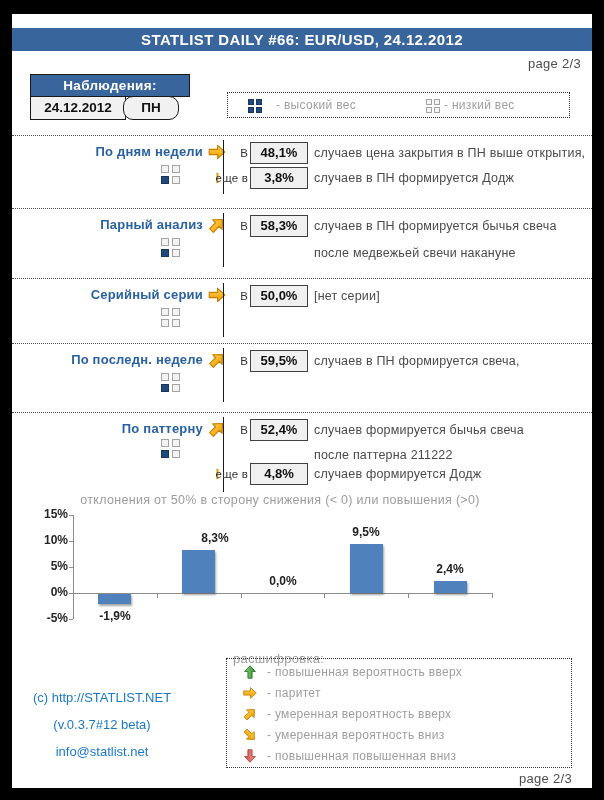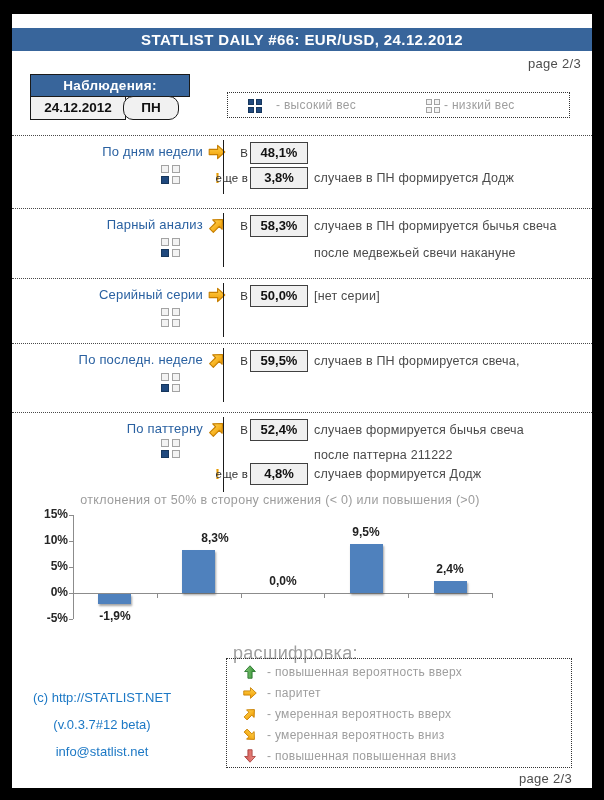--- a/index.html
+++ b/index.html
@@ -30,21 +30,21 @@
   .wgrid{position:absolute;display:grid;grid-template-columns:repeat(2,6px);grid-gap:2px;}
   .wgrid.big{grid-template-columns:repeat(2,8px);grid-gap:3px;}
   .gs{width:6px;height:6px;box-sizing:border-box;}
   .wgrid.big .gs{width:8px;height:8px;}
   .gs.filled{background:#20497E;border:1px solid #16365C;}
   .gs.empty{background:#F3F3F3;border:1px solid #A3A3A3;}
 
   
   .section{position:absolute;left:12px;width:580px;border-top:1px dotted #4a4a4a;box-sizing:border-box;}
   .sec-title{position:absolute;left:50px;width:141px;top:8px;text-align:right;color:#2A61A1;
-    font-weight:normal;font-size:13px;letter-spacing:.2px;white-space:nowrap;}
+    font-weight:bold;font-size:13px;letter-spacing:.2px;white-space:nowrap;}
   .sec-arrow{position:absolute;left:195px;top:6px;}
   .sec-grid{left:149px;top:29px;}
   .vline{position:absolute;left:211px;top:4px;width:0;border-left:1px solid #1a1a1a;}
   .srow{position:absolute;left:216px;width:360px;height:22px;}
   .prefix{position:absolute;right:340px;top:0;line-height:22px;font-size:11.5px;color:#333;
     white-space:nowrap;letter-spacing:.2px;}
   .valbox{position:absolute;left:22px;top:0;width:58px;height:22px;background:#F0F0F0;
     border:1px solid #404040;box-sizing:border-box;font-weight:bold;font-size:13px;line-height:20px;
     text-align:center;color:#111;}
   .rowtext{position:absolute;left:86px;top:0;line-height:22px;font-size:12.5px;color:#4A4A4A;
@@ -139,20 +139,21 @@
   <span class="wgrid big abs sec-grid">
       <span class="gs empty"></span>
       <span class="gs empty"></span>
       <span class="gs filled"></span>
       <span class="gs empty"></span>
     </span>
   <div class="vline" style="height:54px;"></div>
   <div class="srow" style="top:6px;">
     <span class="prefix">В</span>
     <span class="valbox">48,1%</span>
+    <span class="rowtext">случаев цена закрытия в ПН выше открытия,</span>
   </div>
   <div class="srow" style="top:31px;">
     <span class="bang">!</span>
     <span class="prefix">еще в</span>
     <span class="valbox">3,8%</span>
     <span class="rowtext">случаев в ПН формируется Додж</span>
   </div>
 </div>
 
 <div class="section" style="top:208px;height:70px;">
@@ -269,21 +270,21 @@
     <div class="bar-label" style="left: 12px; top: 94px;">-1,9%</div>
     <div class="bar" style="left: 109px; top: 35px; width: 33px; height: 43px; background: rgb(79, 129, 189);"></div>
     <div class="bar-label" style="left: 112px; top: 16px;">8,3%</div>
     <div class="bar-label" style="left: 180px; top: 59px;">0,0%</div>
     <div class="bar" style="left: 277px; top: 29px; width: 33px; height: 49px; background: rgb(79, 129, 189);"></div>
     <div class="bar-label" style="left: 263px; top: 10px;">9,5%</div>
     <div class="bar" style="left: 361px; top: 66px; width: 33px; height: 12px; background: rgb(79, 129, 189);"></div>
     <div class="bar-label" style="left: 347px; top: 47px;">2,4%</div>
   </div>
 
-<div class="decode-title graytext" style="font-size:18px;">расшифровка:</div>
+<div class="decode-title graytext" style="font-size:13px;margin-top:8px;">расшифровка:</div>
 <div class="dotted-box decode-box">
   <div class="decode-row">
     <svg class="arrow-svg small" viewBox="0 0 20 20" data-color="green" data-arrow="arrow-up">
         <use href="#barrow" xlink:href="#barrow"></use>
       </svg>
     <span class="dlabel graytext">- повышенная вероятность вверх</span>
   </div>
   <div class="decode-row">
     <svg class="arrow-svg small" viewBox="0 0 20 20" data-color="orange" data-arrow="arrow-right">
         <use href="#barrow" xlink:href="#barrow"></use>

